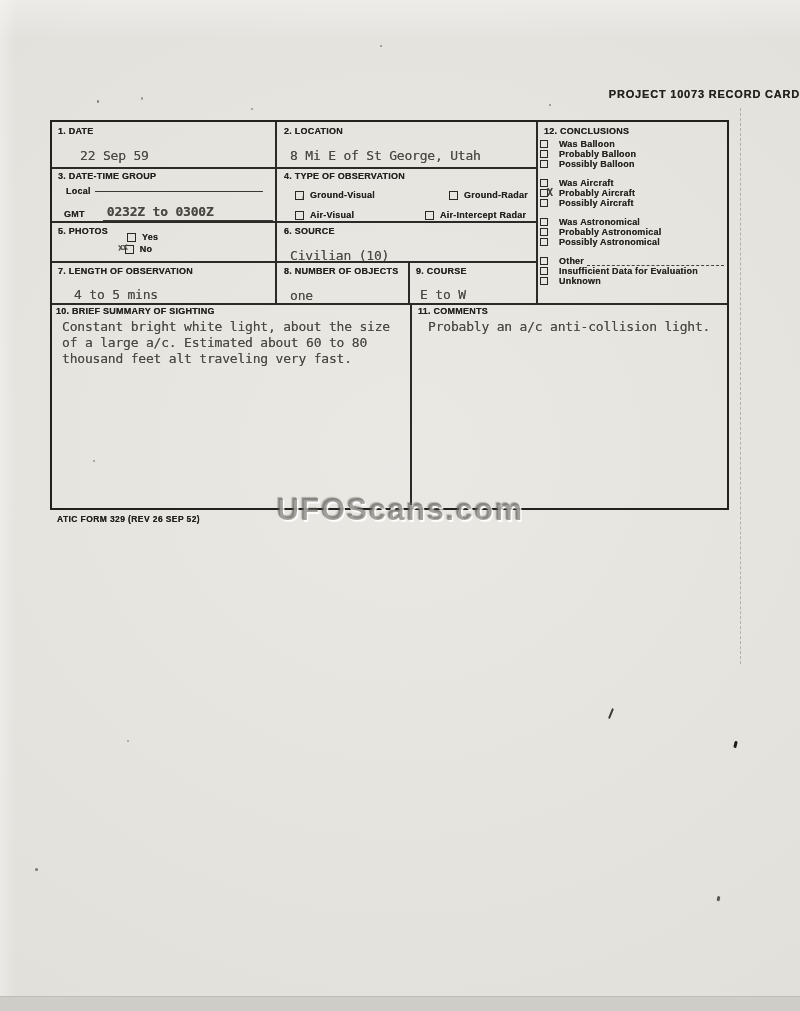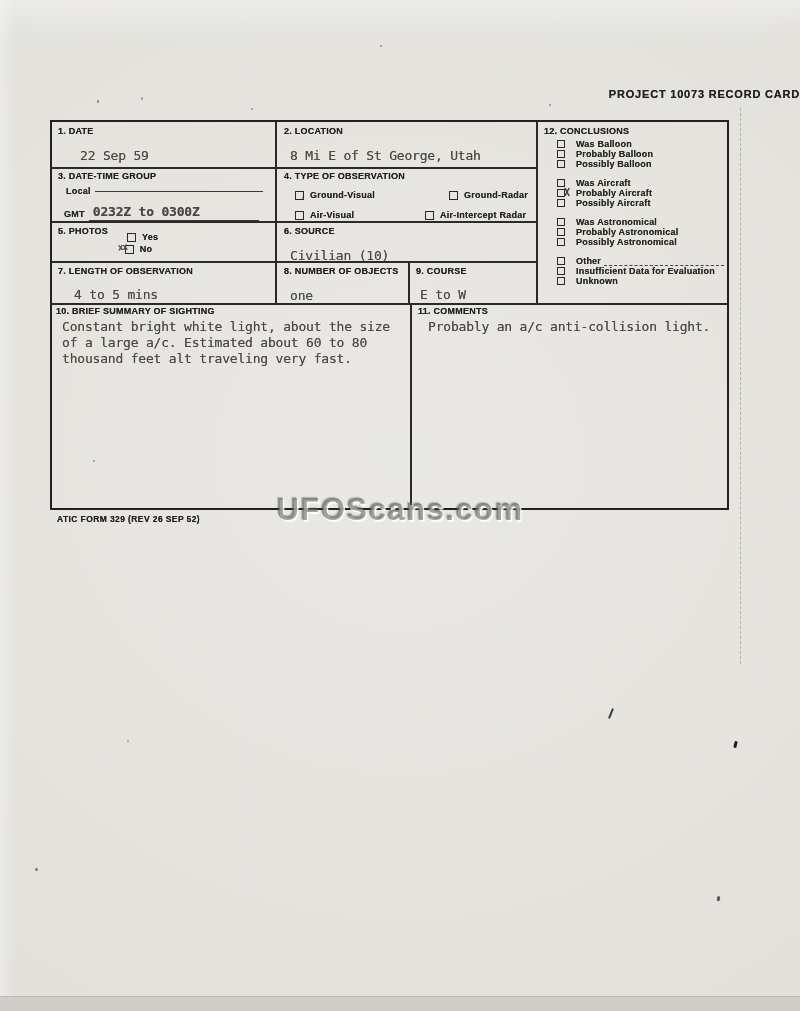--- a/index.html
+++ b/index.html
@@ -44,21 +44,21 @@
     vertical-align:middle;background:transparent;flex:none;
   }
   .opt-row{position:absolute;display:flex;align-items:center;font-size:9px;font-weight:bold;
     color:#232220;letter-spacing:.25px;text-shadow:0 0 .35px rgba(35,34,32,.7);white-space:nowrap;}
   .opt-row .cbx{margin-right:6px;}
   .sub-label{font-size:9px;font-weight:bold;color:#232220;letter-spacing:.25px;}
   .u-line{display:inline-block;border-bottom:1.3px solid #3a3936;}
 
   
   .conc-list{position:absolute;left:488px;top:17px;width:186px;}
-  .conc-group{margin-bottom:9px;margin-left:17px;}
+  .conc-group{margin-bottom:9px;}
   .c-item{display:flex;align-items:center;height:10px;line-height:10px;}
   .c-item .ccbx{display:inline-block;width:6px;height:6px;border:1.1px solid #2a2925;flex:none;}
   .c-item .cmark{width:12px;flex:none;font-family:"DejaVu Sans Mono",monospace;font-size:10px;
     font-weight:bold;color:#45433d;margin-left:-1px;text-shadow:0 0 .5px rgba(69,67,61,.6);}
   .c-item .clabel{font-size:9px;font-weight:bold;color:#26251f;letter-spacing:.2px;
     text-shadow:0 0 .35px rgba(38,37,31,.7);white-space:nowrap;}
   .c-item .fill-line{flex:1;height:8px;border-bottom:1.2px dashed #44433f;margin-left:3px;margin-right:2px;}
 
   .photo-mark{font-family:"DejaVu Sans Mono",monospace;font-size:9px;color:#55534d;
     margin-right:-2px;transform:translateY(-2px) rotate(-6deg);letter-spacing:-1px;}
@@ -106,21 +106,21 @@
   <div class="cell-label" style="left:232px;top:4px;">2. LOCATION</div>
   <div class="typed" style="left:238px;top:26px;">8 Mi E of St George, Utah</div>
 
   <div class="cell-label" style="left:6px;top:49px;">3. DATE-TIME GROUP</div>
   <div class="opt-row" style="left:14px;top:64px;justify-content:flex-end;">
     <span class="sub-label">Local</span>
     <span class="u-line" style="width:168px;margin-left:4px;"></span>
   </div>
   <div class="opt-row" style="left:12px;top:84px;">
     <span class="sub-label">GMT</span>
-    <span class="u-line" style="width:170px;margin-left:4px;position:relative;height:14px;">
+    <span class="u-line" style="width:170px;margin-left:18px;position:relative;height:14px;">
       <span class="typed" style="left:4px;top:-2px;">0232Z to 0300Z</span>
     </span>
   </div>
 
   <div class="cell-label" style="left:232px;top:49px;">4. TYPE OF OBSERVATION</div>
   <div class="opt-row" style="left:243px;top:68px;">
     <span class="cbx"></span>
     <span>Ground-Visual</span>
   </div>
   <div class="opt-row" style="left:373px;top:68px;margin-left:24px;">

